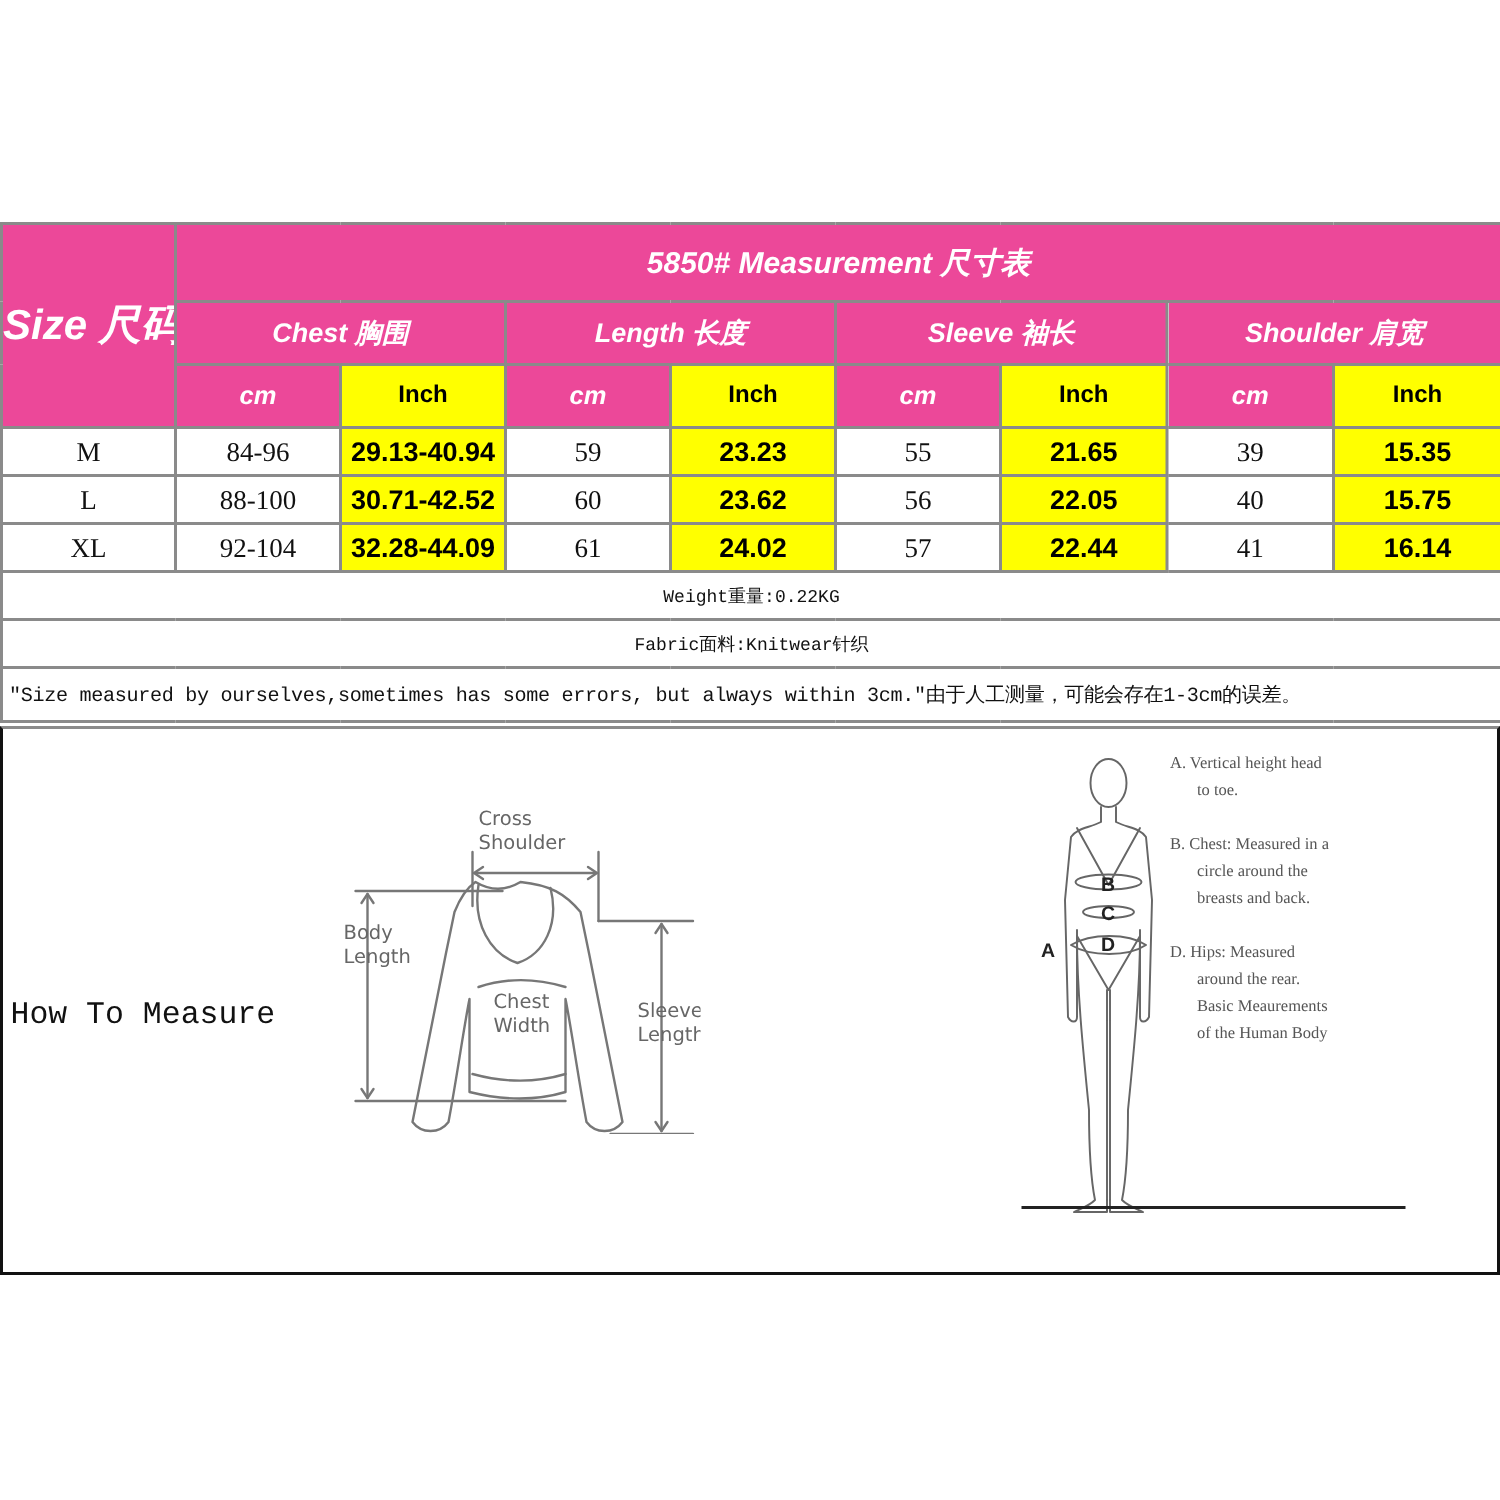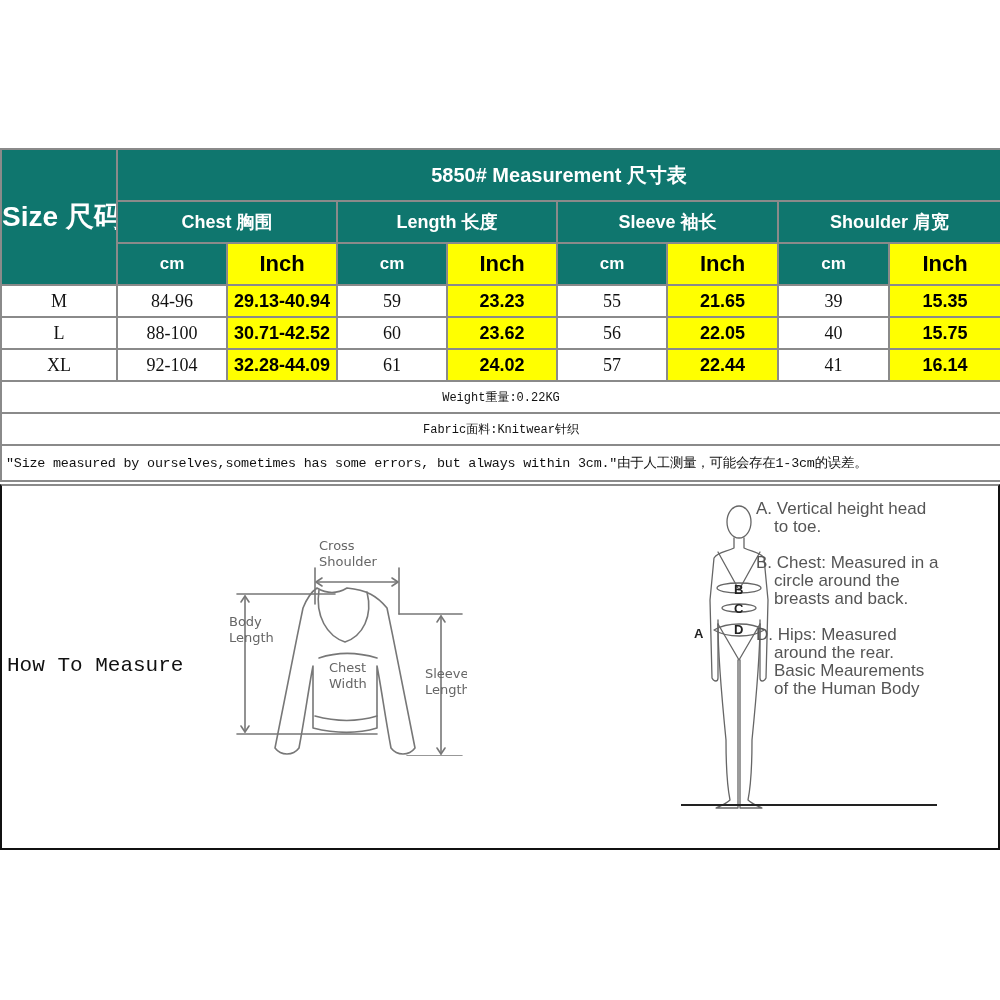--- a/index.html
+++ b/index.html
@@ -6,45 +6,45 @@
   body { width: 1000px; height: 1000px; position: relative; overflow: hidden; }
   .sheet { position: absolute; left: 0; top: 148px; width: 1000px; height: 702px; }
   table.sz {
     position: absolute; left: 0; top: 0; width: 1000px;
     border-collapse: collapse; table-layout: fixed;
   }
   table.sz td {
     border: 2px solid #8a8a8a; padding: 0; text-align: center; vertical-align: middle;
     overflow: hidden; white-space: nowrap;
   }
-  .hd { background: #0f766e; color: #ffffff; font-family: "Liberation Sans", sans-serif; font-weight: bold; }
+  .hd { background: #ec4899; color: #ffffff; font-family: "Liberation Sans", sans-serif; font-weight: bold; font-style: italic; }
   .hd.title { font-size: 20px; height: 50px; }
   .hd.group { font-size: 18px; height: 40px; }
   .hd.unit { font-size: 17px; height: 40px; margin-top: 45px; }
   .hd.size { font-size: 28px; }
   .yl { background: #ffff00; color: #000000; font-family: "Liberation Sans", sans-serif; font-weight: bold; }
-  .yl.unit { font-size: 22px; }
+  .yl.unit { font-size: 16px; }
   .cell { height: 30px; font-size: 18px; }
   .cell.cm { font-family: "Liberation Serif", serif; color: #111; background: #fff; }
   .cell.inch { font-family: "Liberation Sans", sans-serif; font-weight: bold; font-size: 18px; }
   .info { height: 30px; font-family: "Liberation Mono", monospace; font-size: 12px; color: #111; background: #fff; }
   .note { height: 34px; font-family: "Liberation Mono", monospace; font-size: 13.4px; color: #111; text-align: left !important; padding-left: 4px !important; letter-spacing: -0.2px; }
   .outer-frame {
     position: absolute; left: 0; top: 336px; width: 996px; height: 362px;
     border: 2px solid #111; border-top: 2px solid #8a8a8a; background: #fff;
   }
   .how-label {
-    position: absolute; left: 5px; top: 168px;
+    position: absolute; left: 5px; top: 180px;
     font-family: "Liberation Mono", monospace; font-size: 21px; color: #111;
   }
   .sweater { position: absolute; left: 225px; top: 30px; width: 240px; height: 240px; }
   .body-fig { position: absolute; left: 680px; top: 14px; width: 90px; height: 320px; }
   .legend {
-    position: absolute; left: 754px; top: 14px; width: 200px;
-    font-family: Liberation Sans, sans-serif; font-size: 17px; color: #555; line-height: 18px;
+    position: absolute; left: 778px; top: 14px; width: 200px;
+    font-family: Liberation Serif, serif; font-size: 11px; color: #555; line-height: 18px;
   }
   .legend .item { margin-bottom: 18px; }
   .legend .ind { padding-left: 18px; display: block; }
   .base-line { position: absolute; left: 679px; top: 318px; width: 256px; height: 2px; background: #222; }
   .lbl-sw { font-family: "DejaVu Sans", sans-serif; font-size: 13px; fill: #666; }
   .lbl-bd { font-family: "Liberation Sans", sans-serif; font-size: 13px; fill: #222; font-weight: bold; }
 </style>
 </head>
 <body>
 

